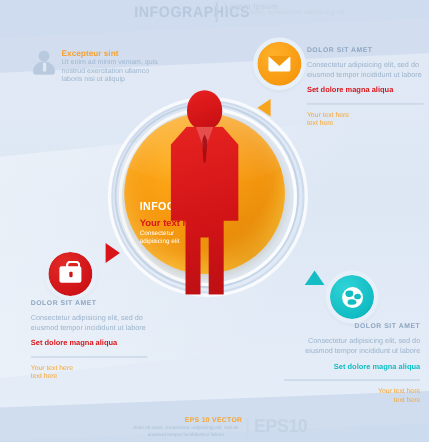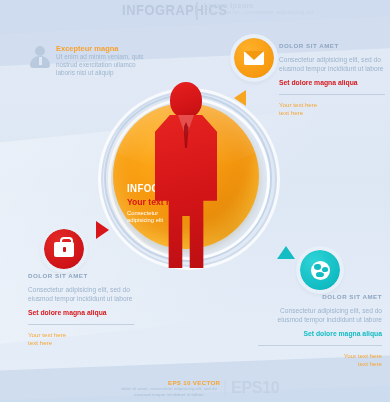--- a/index.html
+++ b/index.html
@@ -174,21 +174,21 @@
     <div class="hdr-sub-b">Lorem Ipsum</div>
     <div class="hdr-sub">dolor sit amet, consectetur adipisicing elit</div>
   </div>
 
   <div class="note">
     <div class="note-ico">
       <div class="head"></div>
         <div class="body"></div>
         <div class="tie"></div>
     </div>
-    <div class="note-title">Excepteur magna</div>
+    <div class="note-title">Excepteur sint</div>
     <div class="note-body">Ut enim ad minim veniam, quis nostrud exercitation ullamco laboris nisi ut aliquip</div>
   </div>
 
   <div class="center">
     <div class="ring-outer"></div>
     <div class="ring-mid"></div>
     <div class="ring-in"></div>
     <div class="disc">
       <div class="disc-gloss"></div>
       <div class="disc-shadow"></div>

